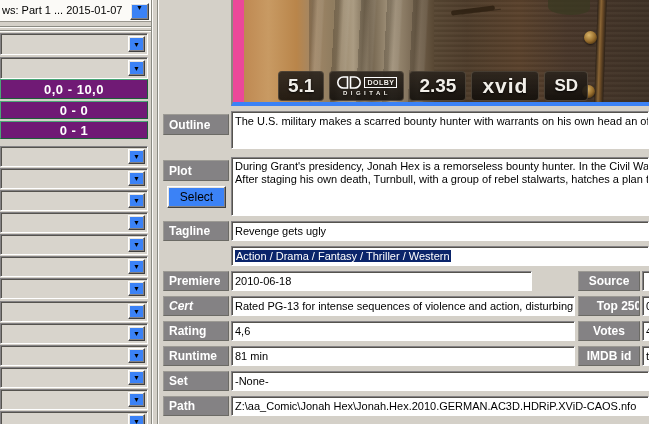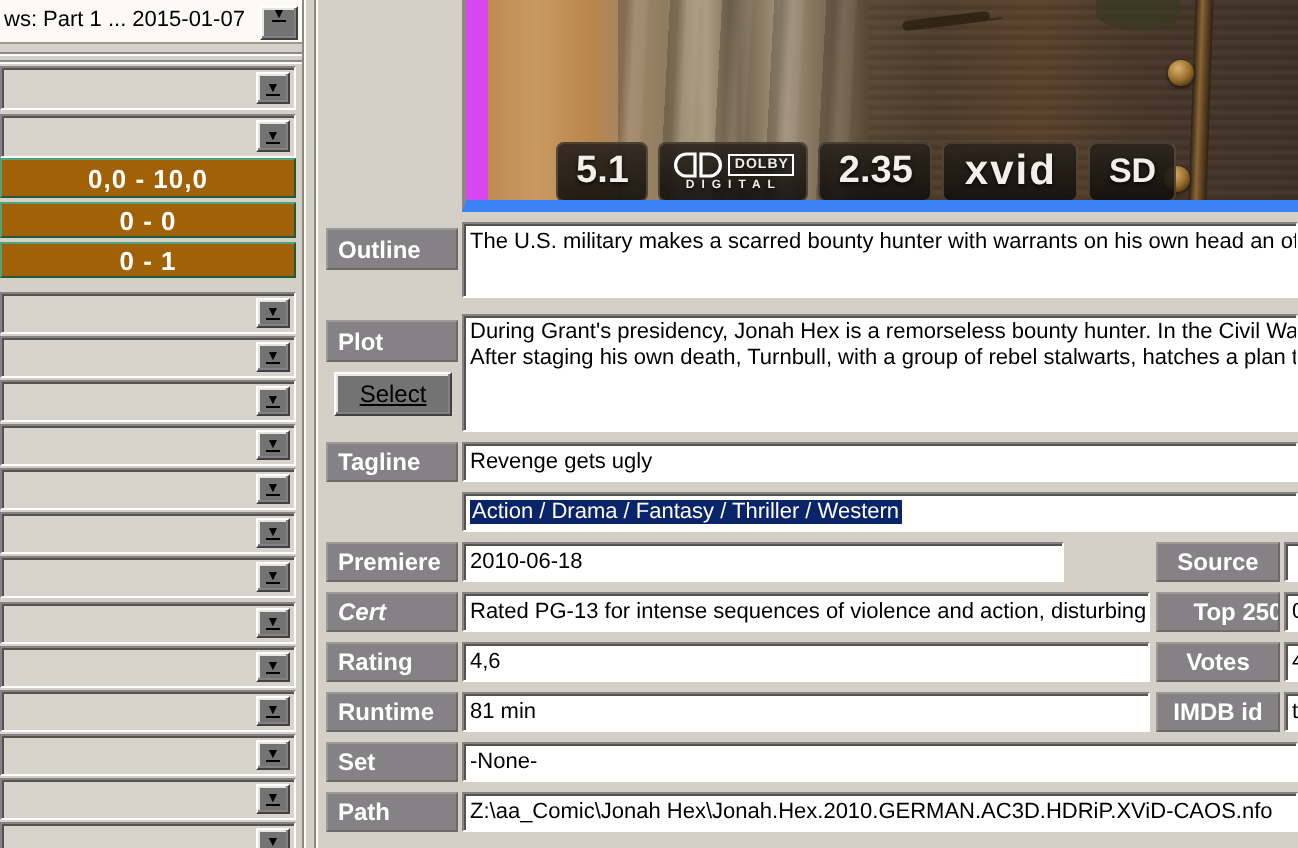--- a/index.html
+++ b/index.html
@@ -16,42 +16,41 @@
     background:#fff;
     border:1px solid;border-color:#848284 #fff #fff #848284;
     box-shadow:inset 1px 1px 0 #55534e;
   }
   .combo{
     background:#d8d4cc;
     border:1px solid;border-color:#848284 #fff #fff #848284;
     box-shadow:inset 1px 1px 0 #55534e;
   }
   .raised{
-    background:#737373;
+    background:#3b82f6;
     border:1px solid;border-color:#fff #404040 #404040 #fff;
     box-shadow:inset -1px -1px 0 #848284,inset 1px 1px 0 #e8e5df;
-    text-decoration:underline;
   }
   .combo-btn{
     position:absolute;top:2px;right:2px;bottom:2px;width:17px;
     display:flex;align-items:center;justify-content:center;
     font-size:7px;color:#000;
   }
   .etch-h{height:2px;border-top:1px solid #8a8a82;border-bottom:1px solid #fcfbf8;}
   .etch-v{width:2px;border-left:1px solid #8a8a82;border-right:1px solid #fcfbf8;}
   
   .top-field{
     left:0;top:0;width:153px;height:22px;
     background:#fbfaf7;border-bottom:1px solid #9a978f;
     font-size:11px;line-height:20px;white-space:nowrap;overflow:hidden;
     padding-left:2px;
   }
   .green-bar{
     left:0;width:148px;
-    background:#a16207;color:#fff;
+    background:#701a75;color:#fff;
     border:1px solid;border-color:#4aa777 #1d5e39 #1d5e39 #4aa777;
     font-size:13px;font-weight:bold;
     display:flex;align-items:center;justify-content:center;
     letter-spacing:.5px;
   }
   .filter-combo{left:0;width:148px;height:21px;position:absolute;}
   
   .flabel{
     background:#848284;color:#fff;font-weight:bold;font-size:12px;
     border:1px solid;border-color:#9c9a94 #6b6a65 #6b6a65 #9c9a94;
@@ -65,23 +64,23 @@
   }
   .field.multi{white-space:pre;line-height:13px;padding-top:2px;}
   .sel{background:#0a246a;color:#fff;padding:0 1px;}
   .btn{
     font-size:12px;display:flex;align-items:center;justify-content:center;
     cursor:default;
   }
   
   .poster-frame{
     left:231px;top:0;width:418px;height:106px;
-    background:#d946ef;
+    background:#ec4899;
     border-left:2px solid #8a887e;
-    border-bottom:6px solid #3b82f6;
+    border-bottom:4px solid #3b82f6;
   }
   .poster{
     position:absolute;left:11px;right:0;top:0;bottom:0;overflow:hidden;
     background:
       linear-gradient(90deg,
         #bf8952 0%, #c89a63 6%, #b9854a 13%, #a18767 17%,
         #8f7c5f 22%, #ab9c83 27%, #6f604a 31%, #a3947c 36%,
         #80705a 41%, #584733 47%, #4f3d2b 55%, #5a422c 68%,
         #49372a 80%, #3f3226 100%);
   }

